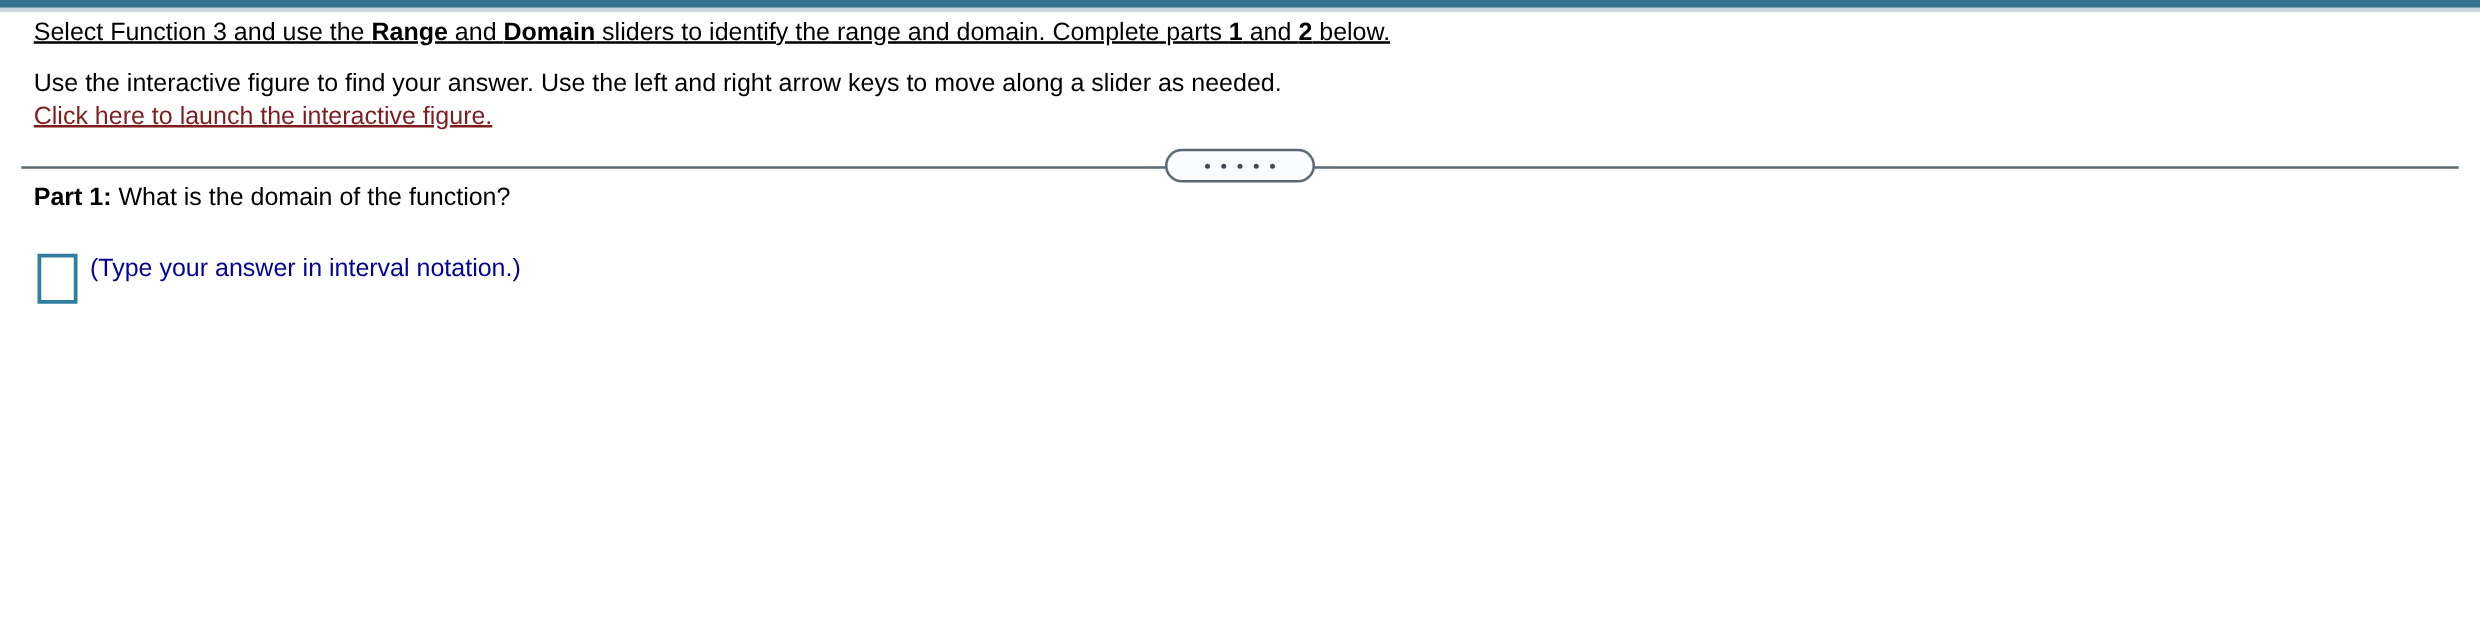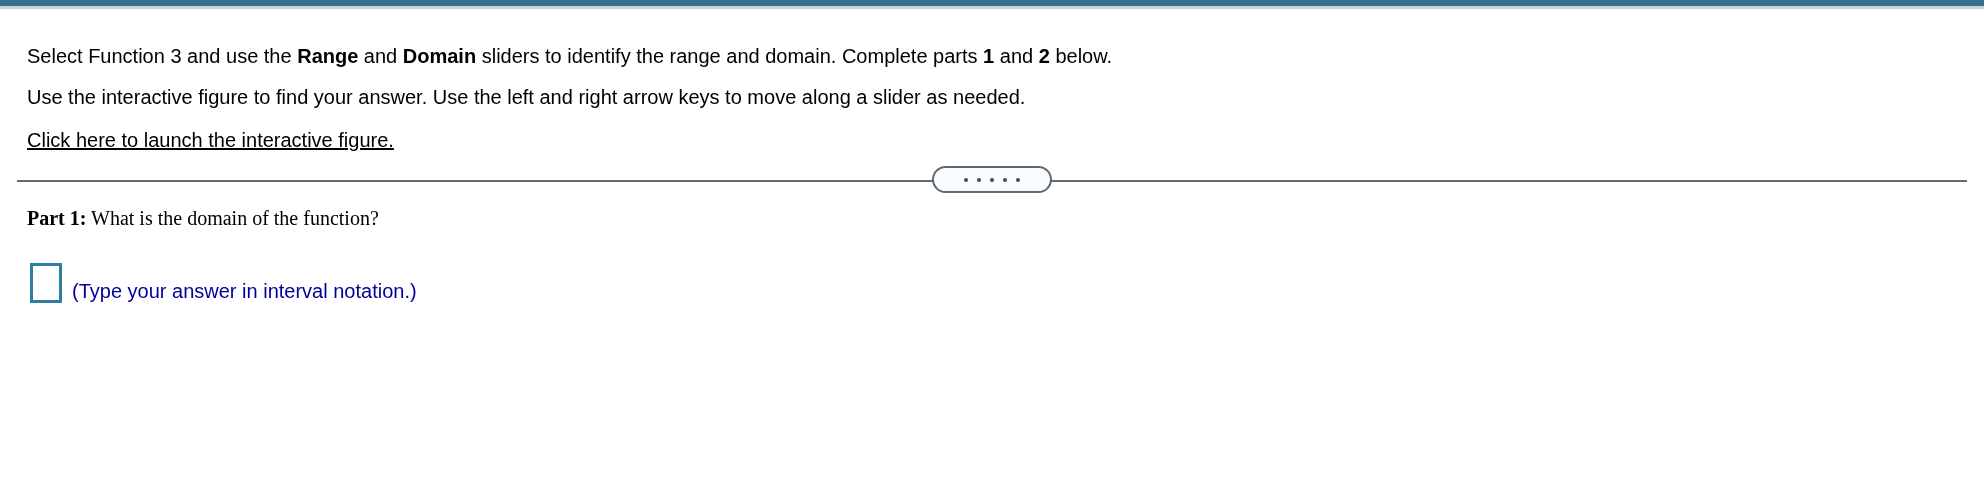--- a/index.html
+++ b/index.html
@@ -11,32 +11,33 @@
     color: #000000;
     overflow: hidden;
   }
   .topbar {
     height: 9px;
     background: #36718f;
     border-bottom: 3px solid #c6d4de;
   }
   .content { padding: 0 27px; }
   .instruction {
-    margin-top: 35px;
+    margin-top: 5px;
     line-height: 24px;
+    text-decoration: underline;
   }
   .hint {
     margin-top: 17px;
     line-height: 24px;
   }
   .figure-link {
     display: inline-block;
-    margin-top: 19px;
+    margin-top: 2px;
     line-height: 24px;
-    color: #000000;
+    color: #7f1d1d;
     text-decoration: underline;
     cursor: pointer;
   }
   .divider-wrap {
     position: relative;
     margin: 14px 17px 0 17px;
     height: 27px;
   }
   .divider-line {
     position: absolute;
@@ -57,30 +58,28 @@
     gap: 9px;
     cursor: row-resize;
   }
   .drag-pill .dot {
     width: 4px; height: 4px;
     border-radius: 50%;
     background: #3f4a57;
     display: inline-block;
   }
   .part1 {
-    margin-top: 13px;
     line-height: 24px;
-    font-family: Liberation Serif, serif;
   }
   .part1 b, .instruction b { font-weight: bold; }
   .answer-row {
     margin-top: 33px;
     margin-left: 3px;
     display: flex;
-    align-items: flex-end;
+    align-items: flex-start;
     gap: 10px;
   }
   .answer-input {
     width: 32px; height: 40px;
     border: 3px solid #2f7ea0;
     background: #ffffff;
     outline: none;
     font-family: "Liberation Sans", sans-serif;
     font-size: 20px;
     padding: 0 2px;

